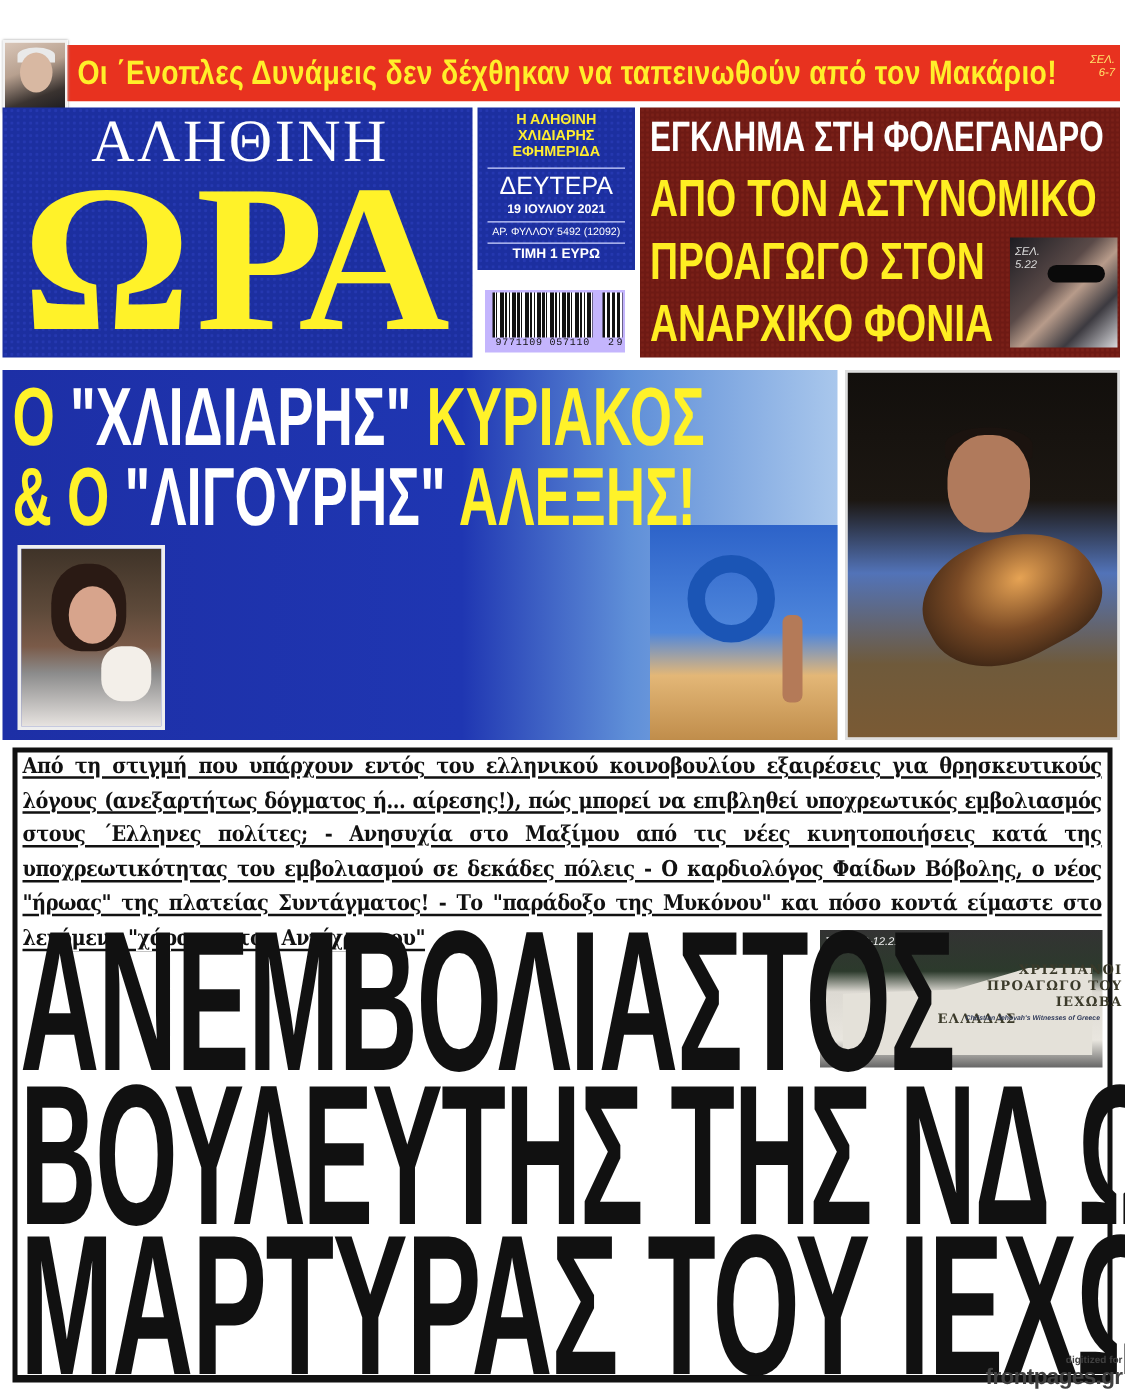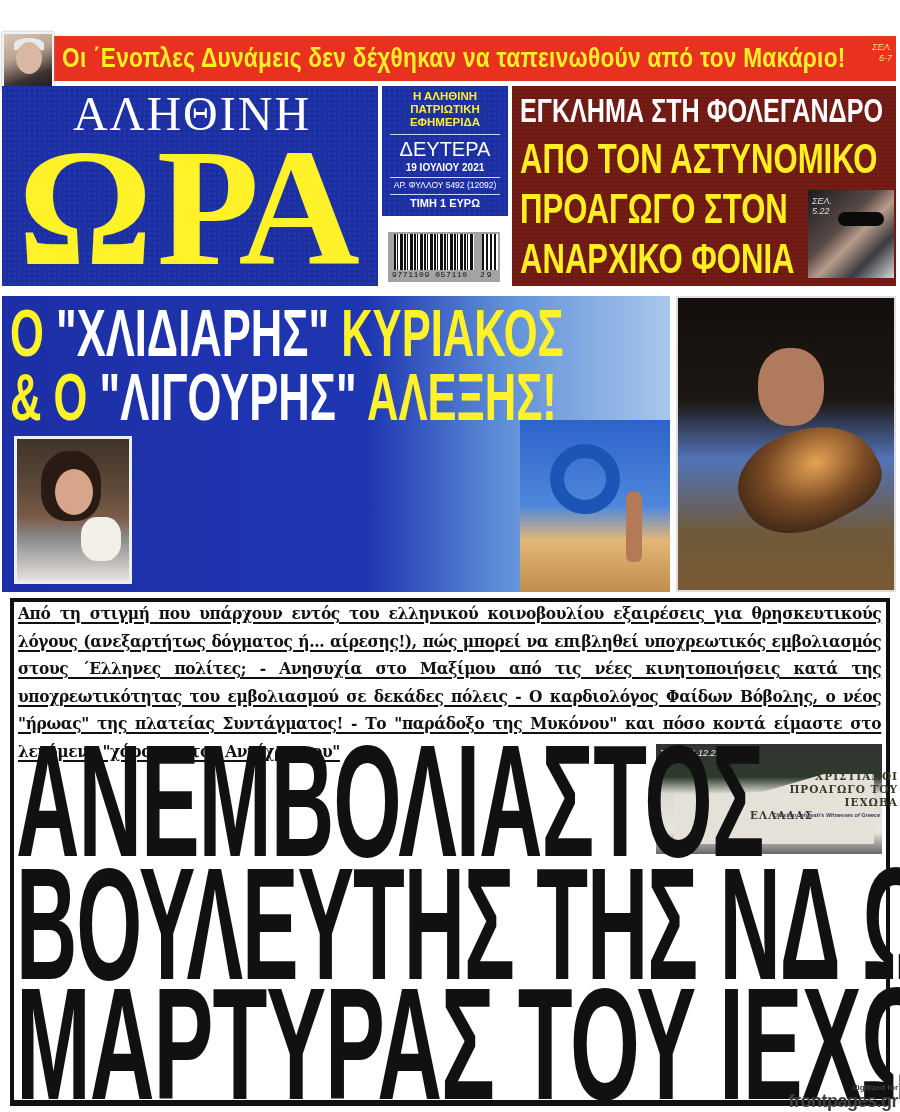--- a/index.html
+++ b/index.html
@@ -23,21 +23,21 @@
   #infobox{left:382px;top:86px;width:126px;height:130px;background:#1c2fa0;background-image:radial-gradient(#2538b0 1px,transparent 1.5px);background-size:5px 5px;}
   .info-line{position:absolute;left:0;width:126px;text-align:center;}
   #info-tag{top:4px;color:#ffee30;font-weight:bold;font-size:11.5px;line-height:13px;}
   #info-day{top:52px;color:#fff;font-size:20px;line-height:22px;}
   #info-date{top:76px;color:#fff;font-weight:bold;font-size:10px;line-height:12px;}
   #info-issue{top:93px;color:#fff;font-size:8.5px;line-height:12px;}
   #info-price{top:110px;color:#fff;font-weight:bold;font-size:11px;line-height:14px;}
   .info-rule{position:absolute;left:8px;width:110px;height:1px;background:#cfd6ff;}
 
   
-  #barcode{left:388px;top:232px;width:112px;height:50px;background:#a3a3a3;}
+  #barcode{left:388px;top:232px;width:112px;height:50px;background:#c4b5fd;text-align:right;}
   #barcode .bars{position:absolute;left:6px;top:2px;width:80px;height:36px;background:repeating-linear-gradient(90deg,#111 0 2px,#fff 2px 3px,#111 3px 4px,#fff 4px 6px,#111 6px 9px,#fff 9px 10px);}
   #barcode .bars2{position:absolute;left:94px;top:2px;width:16px;height:36px;background:repeating-linear-gradient(90deg,#111 0 2px,#fff 2px 4px);}
   #barcode .digits{position:absolute;left:4px;top:38px;width:80px;font-family:"Liberation Mono",monospace;font-size:8px;letter-spacing:0.6px;color:#111;}
   #barcode .digits2{position:absolute;left:92px;top:38px;width:20px;font-family:"Liberation Mono",monospace;font-size:8px;color:#111;letter-spacing:2px;}
 
   
   #crimebox{left:512px;top:86px;width:384px;height:200px;background:#6e1a14;background-image:radial-gradient(#7a2018 1px,transparent 1.5px);background-size:4px 4px;}
   .crime-line{position:absolute;left:8px;font-weight:bold;white-space:nowrap;transform-origin:left center;}
   #crime-l1{top:4px;color:#fff;font-size:34px;line-height:40px;transform:scaleX(0.74);}
   #crime-l2{top:50px;color:#ffee22;font-size:42px;line-height:46px;transform:scaleX(0.74);}
@@ -101,21 +101,21 @@
 <div class="abs" id="top-headline">Οι ΄Ενοπλες Δυνάμεις δεν δέχθηκαν να ταπεινωθούν από τον Μακάριο!</div>
 <div class="abs" id="top-page">ΣΕΛ. 6-7</div>
 
 <div class="abs" id="masthead"></div>
 <div class="abs" id="mast-top">ΑΛΗΘΙΝΗ</div>
 <div class="abs" id="mast-main">ΩΡΑ</div>
 
 <div class="abs" id="infobox">
   <div class="info-line" id="info-tag">
     <div>Η ΑΛΗΘΙΝΗ</div>
-    <div>ΠΑΤΡΙΩΤΙΚΗ</div>
+    <div>ΧΛΙΔΙΑΡΗΣ</div>
     <div>ΕΦΗΜΕΡΙΔΑ</div>
   </div>
   <div class="info-rule" style="top:48px"></div>
   <div class="info-line" id="info-day">ΔΕΥΤΕΡΑ</div>
   <div class="info-line" id="info-date">19 ΙΟΥΛΙΟΥ 2021</div>
   <div class="info-rule" style="top:91px"></div>
   <div class="info-line" id="info-issue">ΑΡ. ΦΥΛΛΟΥ 5492 (12092)</div>
   <div class="info-rule" style="top:108px"></div>
   <div class="info-line" id="info-price">ΤΙΜΗ 1 ΕΥΡΩ</div>
 </div>

